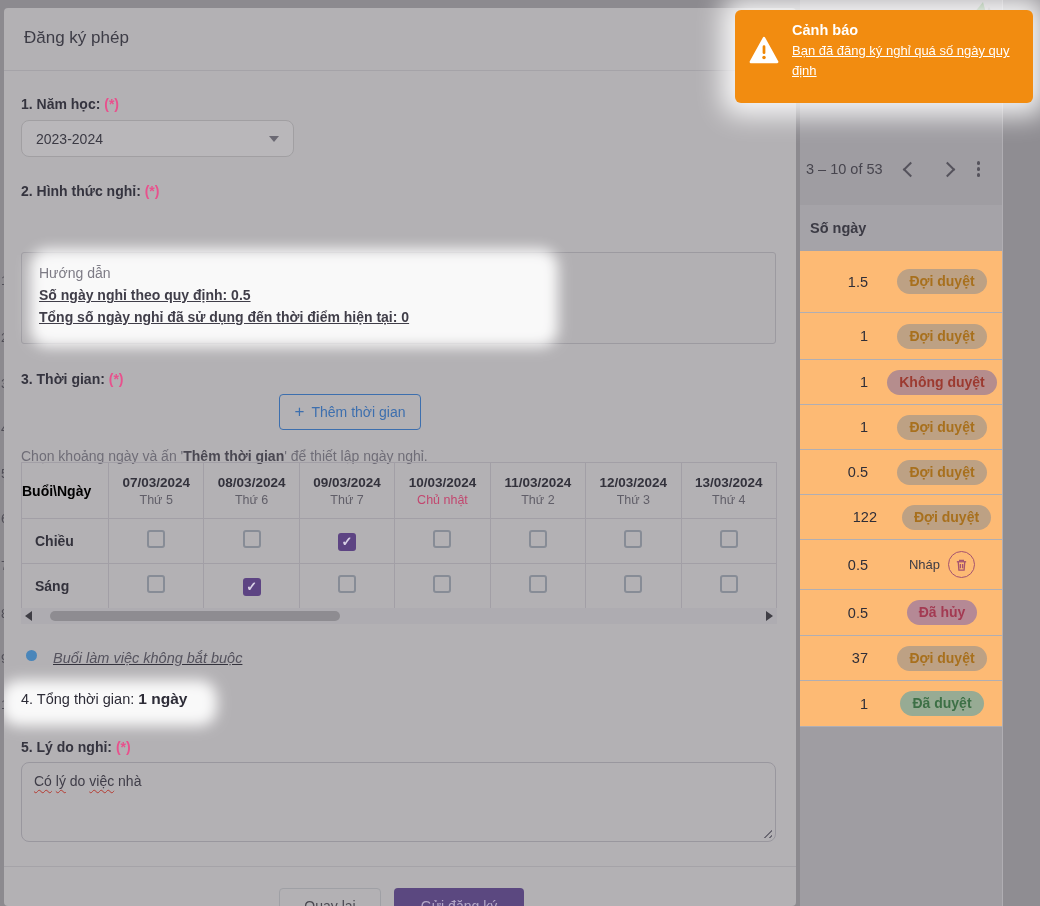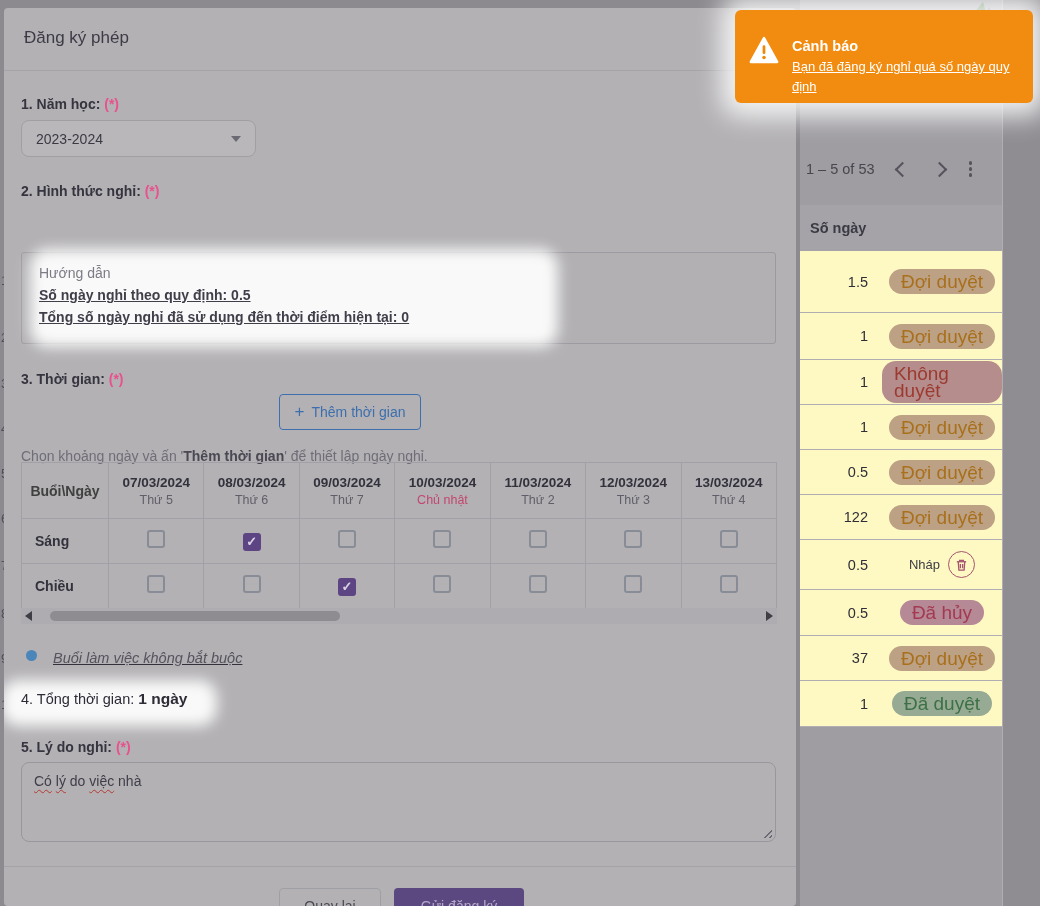--- a/index.html
+++ b/index.html
@@ -11,69 +11,69 @@
   #bg-right-strip { position:absolute; left:1002px; top:0; width:38px; height:906px; background:#8f8d92; border-left:1px solid #b0aeb3; }
   #bg-pagination { position:absolute; left:806px; top:156px; width:194px; height:26px; display:flex; align-items:center; font-size:14.5px; color:#47454e; }
   #bg-pagination .pagetext { margin-right:22px; }
   .chev { width:11px; height:11px; border-left:2px solid #55535c; border-bottom:2px solid #55535c; display:inline-block; }
   .chev.left { transform:rotate(45deg); margin-right:26px; }
   .chev.right { transform:rotate(-135deg); margin-right:24px; }
   .kebab { display:inline-flex; flex-direction:column; gap:2.5px; }
   .kebab i { width:3.5px; height:3.5px; border-radius:1.5px; background:#55535c; }
   #bg-colhead { position:absolute; left:800px; top:205px; width:202px; height:46px; background:#a5a3a8; display:flex; align-items:center; padding-left:10px; font-weight:bold; font-size:14.5px; color:#3b3a44; }
   #bg-rows { position:absolute; left:800px; top:251px; width:202px; }
-  .bgrow { display:flex; align-items:center; border-bottom:1px solid #b0aeb3; background:#fef9c3; }
+  .bgrow { display:flex; align-items:center; border-bottom:1px solid #b0aeb3; background:#fdba74; }
   .bgrow .val { width:68px; text-align:right; font-size:14.5px; color:#2f2e38; }
   .bgrow .badge-wrap { flex:1; display:flex; justify-content:center; align-items:center; gap:8px; padding-left:14px; }
-  .pill { display:inline-block; padding:4px 12px; border-radius:14px; font-size:19px; line-height:17px; }
+  .pill { display:inline-block; padding:4px 12px; border-radius:14px; font-size:14px; line-height:17px;font-weight:bold; }
   .pill.pending { background:#bda184; color:#a8701d; }
   .pill.rejected { background:#b58d8d; color:#9c3a30; }
   .pill.cancelled { background:#b58995; color:#a33a52; }
   .pill.approved { background:#97ab94; color:#3d7046; }
   .plain-status { font-size:13px; color:#3c3b45; }
   .trash-btn { width:27px; height:27px; border:1.5px solid #a5536f; border-radius:50%; display:inline-flex; align-items:center; justify-content:center; }
   
   #left-strip { position:absolute; left:0; top:0; width:8px; height:906px; background:#8c8a8f; overflow:hidden; }
   #left-strip span { position:absolute; left:1px; font-size:13px; color:#504e57; }
   
   #green-logo { position:absolute; left:972px; top:0; }
 
   
   #toast { position:absolute; left:735px; top:10px; width:298px; height:93px; background:#f28c10; border-radius:6px; box-shadow:0 0 26px 13px rgba(255,255,255,0.88); display:flex; padding:10px 12px 10px 14px; z-index:30; }
   #toast .ticon { margin-top:16px; margin-right:13px; flex:0 0 auto; }
-  #toast .ttl { color:#fff; font-weight:bold; font-size:14.5px; margin-top:18px; margin-bottom:3px; }
+  #toast .ttl { color:#fff; font-weight:bold; font-size:14.5px; margin-top:2px; margin-bottom:3px; }
   #toast .msg { color:#fff; font-size:13px; line-height:20px;text-decoration:underline; }
 
   
   #modal { position:absolute; left:4px; top:8px; width:792px; height:898px; background:#b3b1b4; border-radius:4px; overflow:hidden; z-index:10; }
   #modal-title { position:absolute; left:20px; top:20px; font-size:17px; color:#3d3c46; }
   .hr { position:absolute; left:0; width:792px; height:1px; background:#a5a3a8; }
   .lbl { position:absolute; left:17px; font-size:14px; font-weight:bold; color:#35343f; }
   .req { color:#e8518d; font-weight:bold; }
-  .dd { position:absolute; left:17px; width:235px; height:37px; border:1px solid #a19fa2; border-radius:8px; display:flex; align-items:center; padding:0 14px; font-size:14px; color:#3b3a44; }
+  .dd { position:absolute; left:17px; width:273px; height:37px; border:1px solid #a19fa2; border-radius:8px; display:flex; align-items:center; padding:0 14px; font-size:14px; color:#3b3a44; }
   .dd .caret { margin-left:auto; width:0; height:0; border-left:5px solid transparent; border-right:5px solid transparent; border-top:6px solid #6b6973; }
   #dd-year { top:112px; background:#b9b7ba; }
   #dd-type { top:198px; background:#aba9ac; }
   #guide-box { position:absolute; left:17px; top:244px; width:755px; height:92px; border:1px solid #9c9aa0; border-radius:3px; background:#b2b0b3; }
   .blob { position:absolute; background:#fff; border-radius:18px; filter:blur(7px); opacity:0.93; }
   #guide-blob { left:8px; top:-4px; width:528px; height:98px; }
   #guide-box .gtxt { position:relative; z-index:1; padding:12px 0 0 17px; }
   #guide-title { font-size:14px; color:#7d7b85; margin-bottom:6px; }
   .gline { font-size:14px; font-weight:bold; color:#403e49; margin-bottom:6px;text-decoration:underline; }
   #date-input { position:absolute; left:17px; top:387px; width:235px; height:40px; border:1px solid #97959c; border-radius:8px; display:flex; align-items:center; padding:0 12px; font-size:14.5px; color:#3b3a44; }
   #date-input .cal { margin-left:auto; }
   #add-time-btn { position:absolute; left:275px; top:386px; width:142px; height:36px; border:1px solid #3d6fae; border-radius:4px; background:transparent; display:flex; align-items:center; justify-content:center; font-size:14px; color:#3d6fae; gap:7px; }
   #add-time-btn .plus { font-size:17px; }
   #hint { position:absolute; left:17px; top:440px; font-size:14px; color:#6f6d77; }
   #hint b { color:#4a4852; }
   
   #sched { position:absolute; left:17px; top:454px; width:756px; border-collapse:collapse; table-layout:fixed; }
   #sched th, #sched td { border:1px solid #a29fa6; }
   #sched thead th { height:56px; vertical-align:middle; text-align:center; }
-  #sched thead th.corner { width:87px; font-size:14px; color:#404040; text-align:center; }
+  #sched thead th.corner { width:87px; font-size:14px; color:#000000; text-align:left; }
   #sched .d { font-weight:bold; font-size:13.5px; color:#33323c; margin-bottom:3px; }
   #sched .w { font-weight:normal; font-size:12.5px; color:#605e68; }
   #sched .w.sun { color:#c2476f; }
   #sched tbody th { height:45px; text-align:left; padding-left:13px; font-size:14px; color:#33323c; }
   #sched tbody td { text-align:center; vertical-align:middle; }
   .cb { display:inline-block; width:18px; height:18px; border:2px solid #878c96; border-radius:3px; }
   .cb.on { border:none; background:#5d4483; color:#d9d2e6; font-size:13px; font-weight:bold; line-height:18px; }
   
   #hscroll { position:absolute; left:17px; top:600px; width:756px; height:16px; background:#aeacb1; display:flex; align-items:center; }
   #hscroll .arr { width:0; height:0; border-top:5px solid transparent; border-bottom:5px solid transparent; margin:0 4px; }
@@ -92,21 +92,21 @@
   #modal-footer-hr { top:858px; }
   #back-btn { position:absolute; left:275px; top:880px; width:102px; height:36px; border:1px solid #9fa0a5; border-radius:4px; background:transparent; font-size:14px; color:#4a4850; }
   #submit-btn { position:absolute; left:390px; top:880px; width:130px; height:36px; border:none; border-radius:4px; background:#5b4880; font-size:14px; color:#b6abc9; }
 </style>
 </head>
 <body>
 
 <div id="bg-panel"></div>
 <div id="bg-right-strip"></div>
 <div id="bg-pagination">
-  <span class="pagetext">1 – 5 of 53</span>
+  <span class="pagetext">3 – 10 of 53</span>
   <span class="chev left"></span>
   <span class="chev right"></span>
   <span class="kebab">
       <i></i>
       <i></i>
       <i></i>
     </span>
 </div>
 <div id="bg-colhead">Số ngày</div>
 <div id="bg-rows">
@@ -133,21 +133,21 @@
       <span class="badge-wrap">
         <span class="pill pending">Đợi duyệt</span>
       </span>
     </div>
     <div class="bgrow" style="height: 45px;">
       <span class="val">0.5</span>
       <span class="badge-wrap">
         <span class="pill pending">Đợi duyệt</span>
       </span>
     </div>
-    <div class="bgrow" style="height: 45px;">
+    <div class="bgrow" style="height: 45px; padding-left: 9px;">
       <span class="val">122</span>
       <span class="badge-wrap">
         <span class="pill pending">Đợi duyệt</span>
       </span>
     </div>
     <div class="bgrow" style="height: 50px;">
       <span class="val">0.5</span>
       <span class="badge-wrap">
         <span class="plain-status">Nháp</span>
         <span class="trash-btn">
@@ -277,34 +277,34 @@
             <div class="w">Thứ 3</div>
           </th>
           <th>
             <div class="d">13/03/2024</div>
             <div class="w">Thứ 4</div>
           </th>
         </tr>
     </thead>
     <tbody id="sched-body">
         <tr>
-          <th>Sáng</th>
+          <th>Chiều</th>
+          <td><span class="cb"></span></td>
           <td><span class="cb"></span></td>
           <td><span class="cb on">✓</span></td>
-          <td><span class="cb"></span></td>
           <td><span class="cb"></span></td>
           <td><span class="cb"></span></td>
           <td><span class="cb"></span></td>
           <td><span class="cb"></span></td>
         </tr>
         <tr>
-          <th>Chiều</th>
-          <td><span class="cb"></span></td>
+          <th>Sáng</th>
           <td><span class="cb"></span></td>
           <td><span class="cb on">✓</span></td>
+          <td><span class="cb"></span></td>
           <td><span class="cb"></span></td>
           <td><span class="cb"></span></td>
           <td><span class="cb"></span></td>
           <td><span class="cb"></span></td>
         </tr>
       </tbody>
   </table>
 
   <div id="hscroll">
     <span class="arr l"></span>

